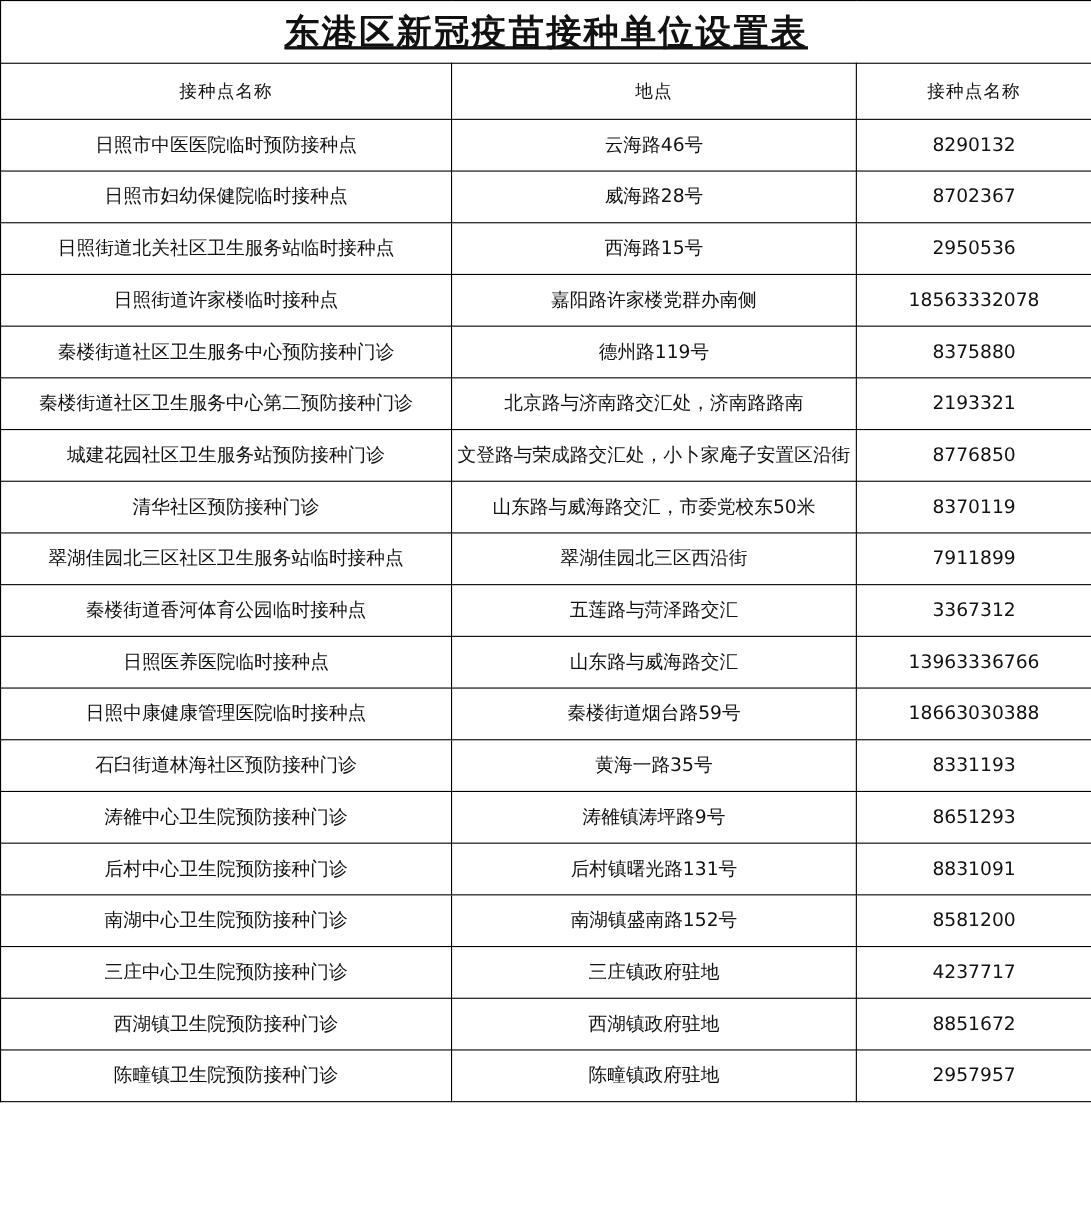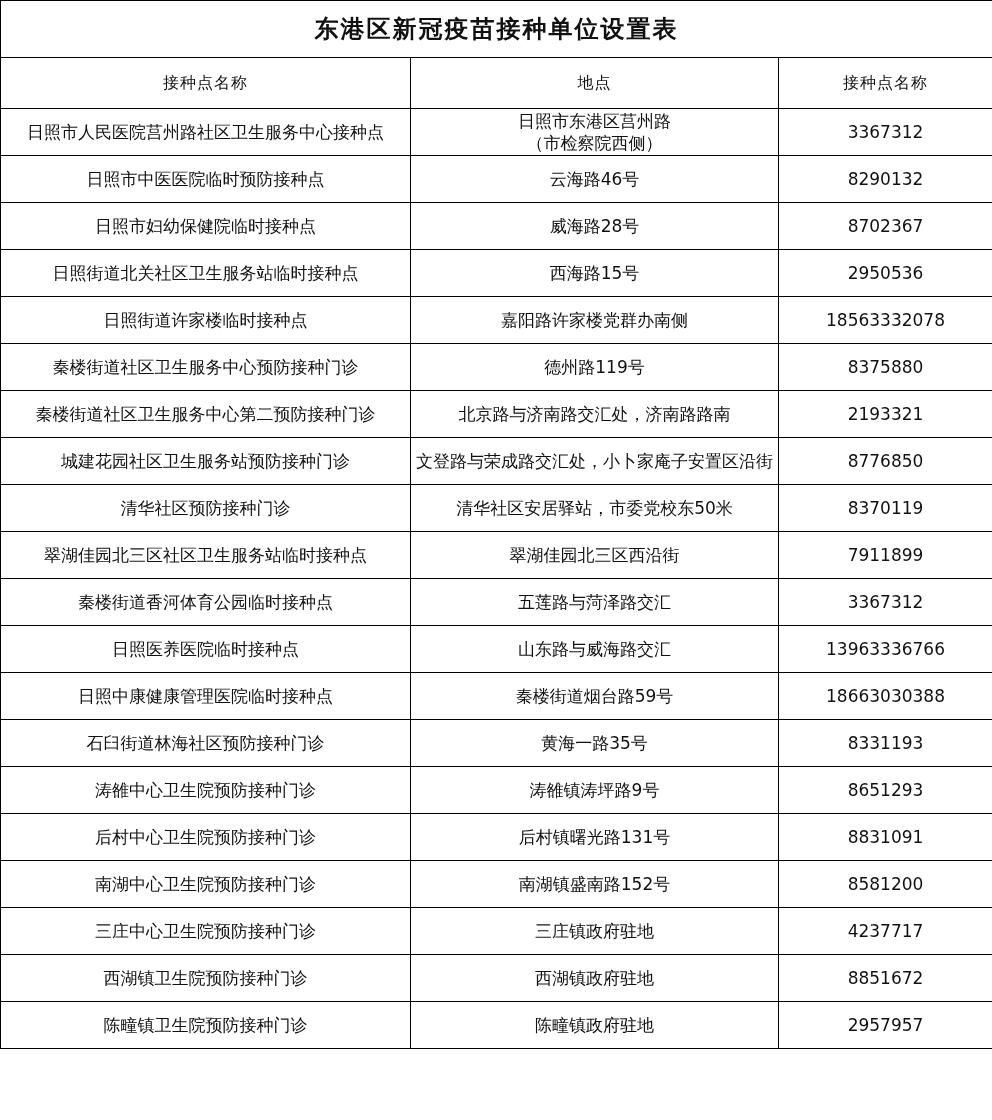--- a/index.html
+++ b/index.html
@@ -1,19 +1,19 @@
 <!DOCTYPE html>
 <html><head>
 <meta charset="utf-8">
 <style>
   html, body { margin: 0; padding: 0; background: #ffffff; }
   body { width: 992px; height: 1120px; overflow: hidden; font-family: "DejaVu Sans", "Liberation Sans", sans-serif; color: #111; }
   table { border-collapse: collapse; width: 992px; table-layout: fixed; }
   td, th { border: 1.5px solid #000; text-align: center; vertical-align: middle; padding: 0 4px; font-weight: normal; font-size: 17px; line-height: 22px; }
-  .title-cell { height: 56px; font-family: "DejaVu Serif", "Liberation Serif", serif; font-weight: bold; font-size: 24px; letter-spacing: 2px; }
+  .title-cell { height: 56px; font-family: "DejaVu Serif", "Liberation Serif", serif; font-weight: bold; font-size: 32px; letter-spacing: 2px; text-decoration: underline; }
   .header-row th { height: 50px; font-size: 16px; letter-spacing: 1px; }
   .data-row td { height: 46px; }
   .c1 { width: 410px; }
   .c2 { width: 368px; }
   .c3 { width: 214px; }
   .addr { white-space: pre-line; }
 </style>
 </head>
 <body>
 
@@ -27,26 +27,20 @@
       <tr>
     <td colspan="3" class="title-cell">东港区新冠疫苗接种单位设置表</td>
   </tr>
   <tr class="header-row">
     <th>接种点名称</th>
     <th>地点</th>
     <th>接种点名称</th>
   </tr>
   </tbody>
     <tbody id="rows">
-      <tr class="data-row">
-    <td>日照市人民医院莒州路社区卫生服务中心接种点</td>
-    <td class="addr">日照市东港区莒州路
-（市检察院西侧）</td>
-    <td>3367312</td>
-  </tr>
       <tr class="data-row">
     <td>日照市中医医院临时预防接种点</td>
     <td class="addr">云海路46号</td>
     <td>8290132</td>
   </tr>
       <tr class="data-row">
     <td>日照市妇幼保健院临时接种点</td>
     <td class="addr">威海路28号</td>
     <td>8702367</td>
   </tr>
@@ -70,21 +64,21 @@
     <td class="addr">北京路与济南路交汇处，济南路路南</td>
     <td>2193321</td>
   </tr>
       <tr class="data-row">
     <td>城建花园社区卫生服务站预防接种门诊</td>
     <td class="addr">文登路与荣成路交汇处，小卜家庵子安置区沿街</td>
     <td>8776850</td>
   </tr>
       <tr class="data-row">
     <td>清华社区预防接种门诊</td>
-    <td class="addr">清华社区安居驿站，市委党校东50米</td>
+    <td class="addr">山东路与威海路交汇，市委党校东50米</td>
     <td>8370119</td>
   </tr>
       <tr class="data-row">
     <td>翠湖佳园北三区社区卫生服务站临时接种点</td>
     <td class="addr">翠湖佳园北三区西沿街</td>
     <td>7911899</td>
   </tr>
       <tr class="data-row">
     <td>秦楼街道香河体育公园临时接种点</td>
     <td class="addr">五莲路与菏泽路交汇</td>

